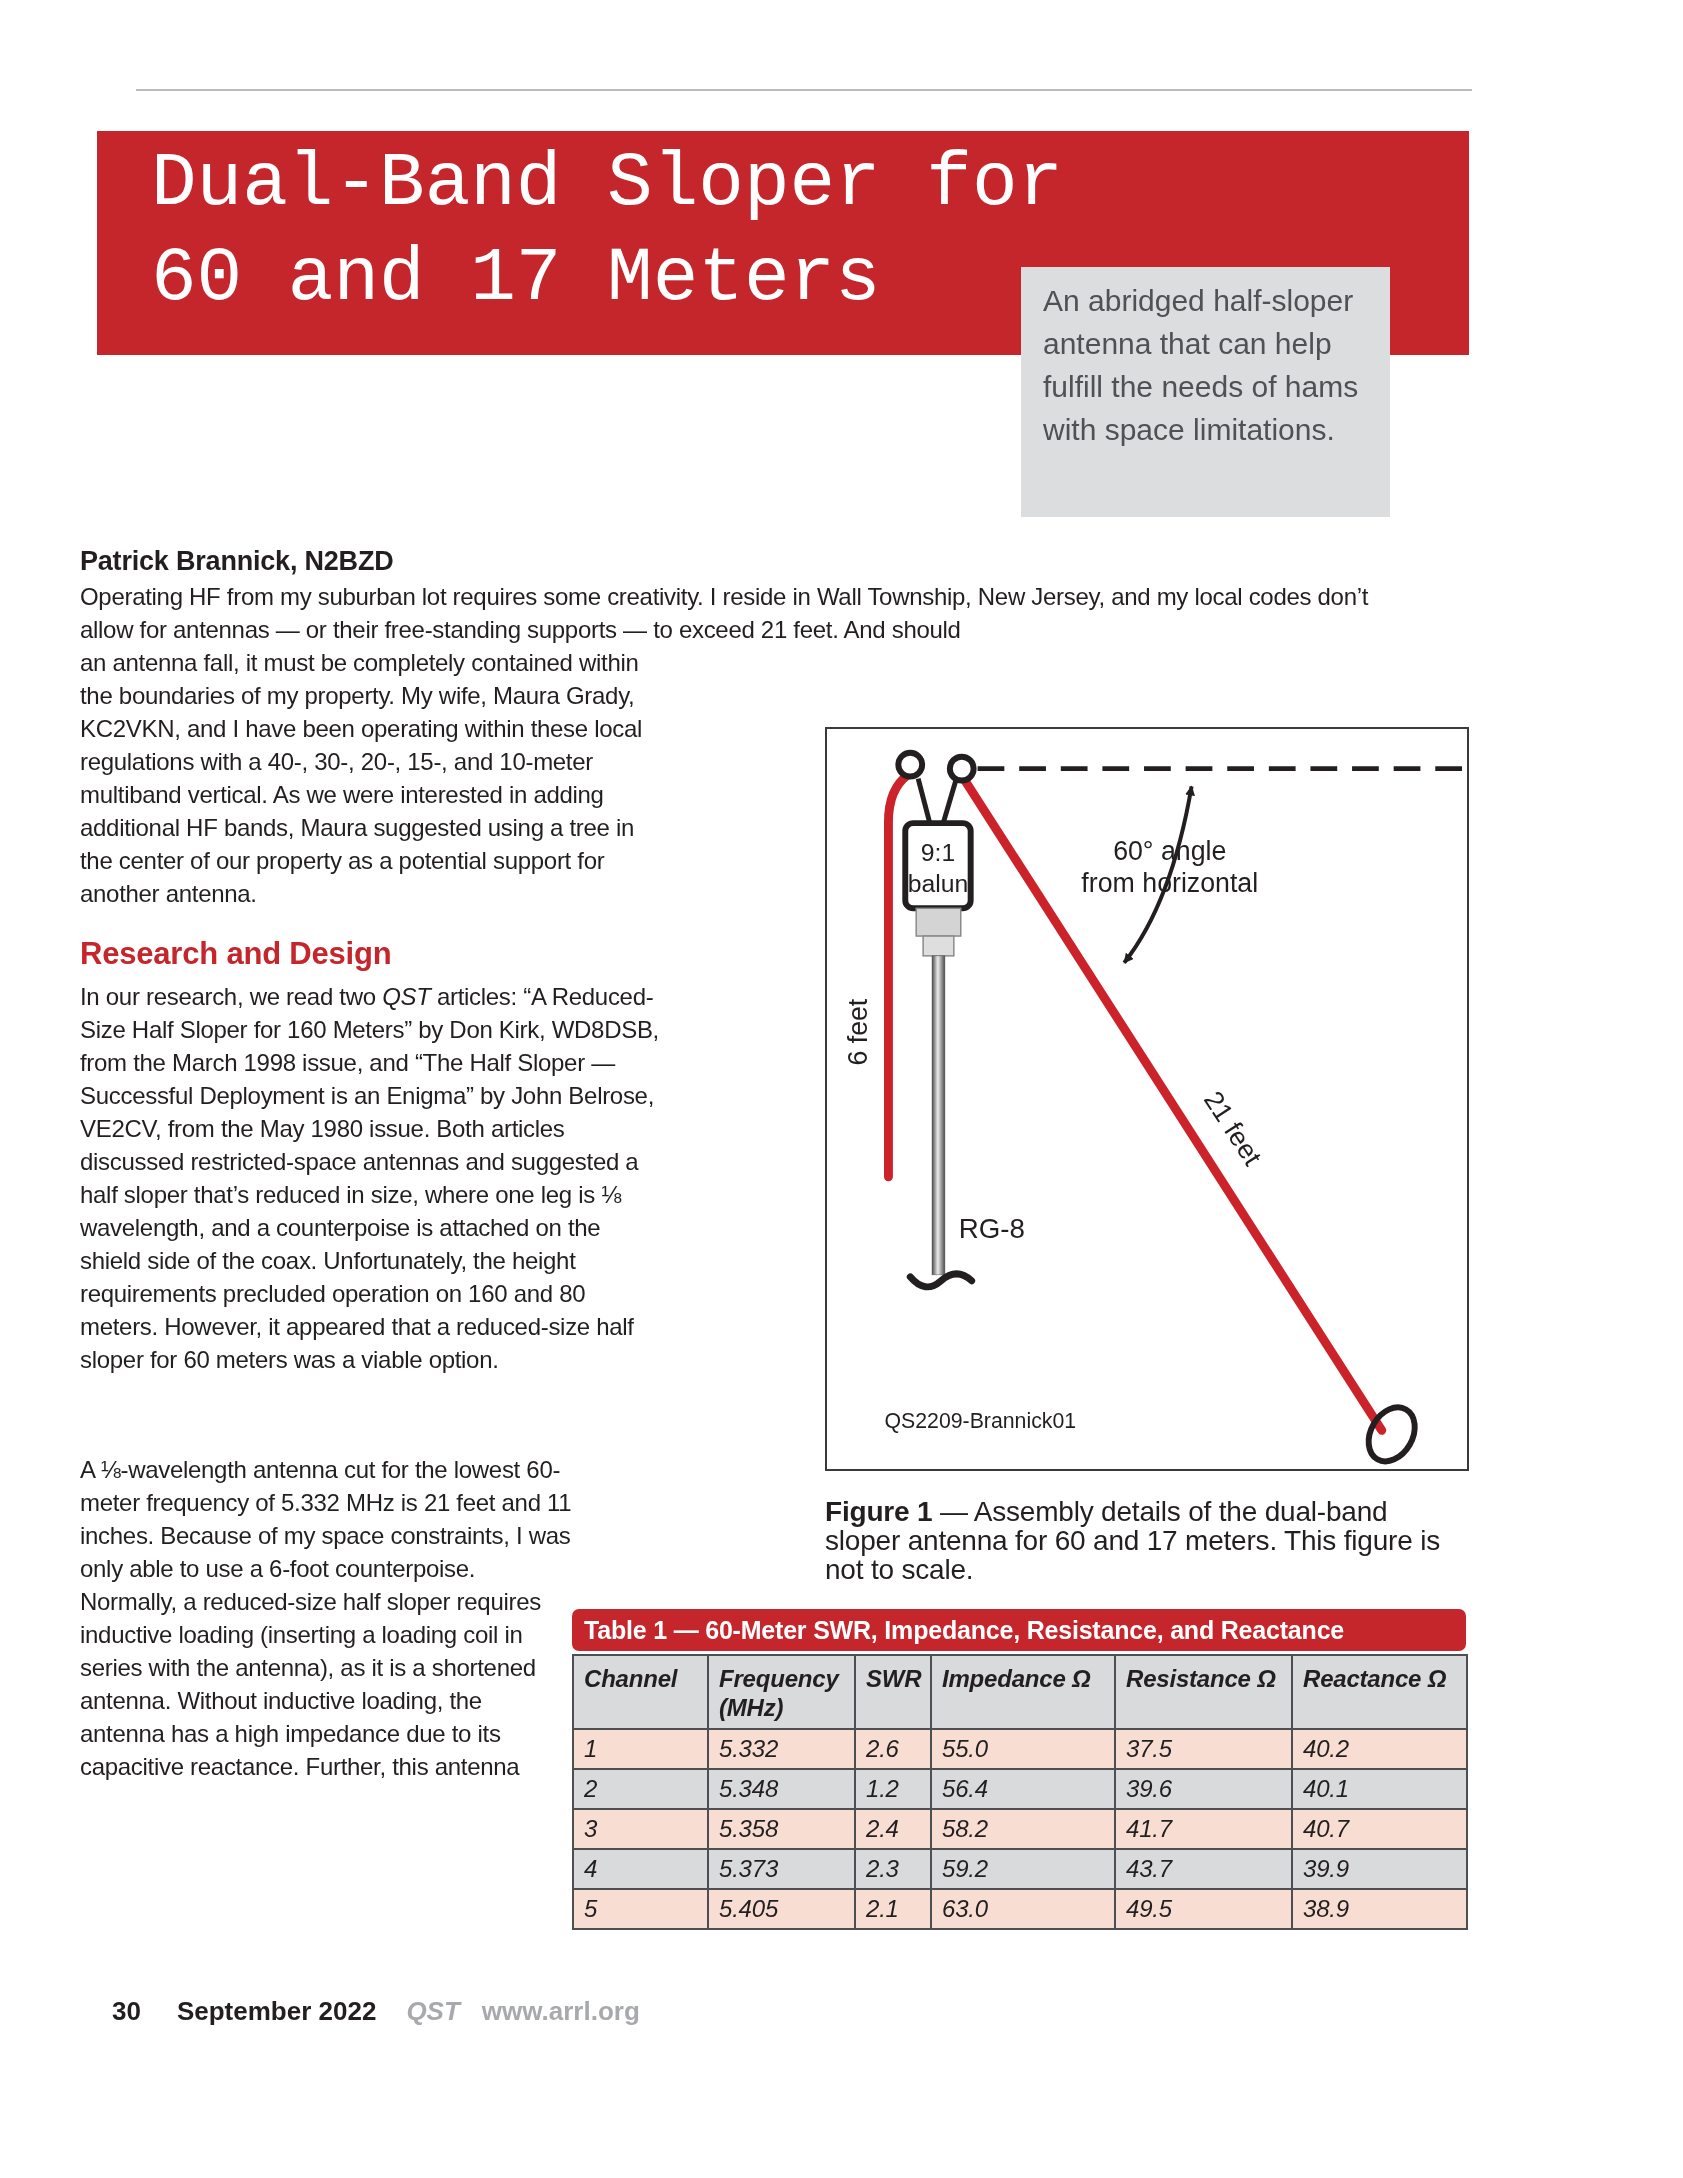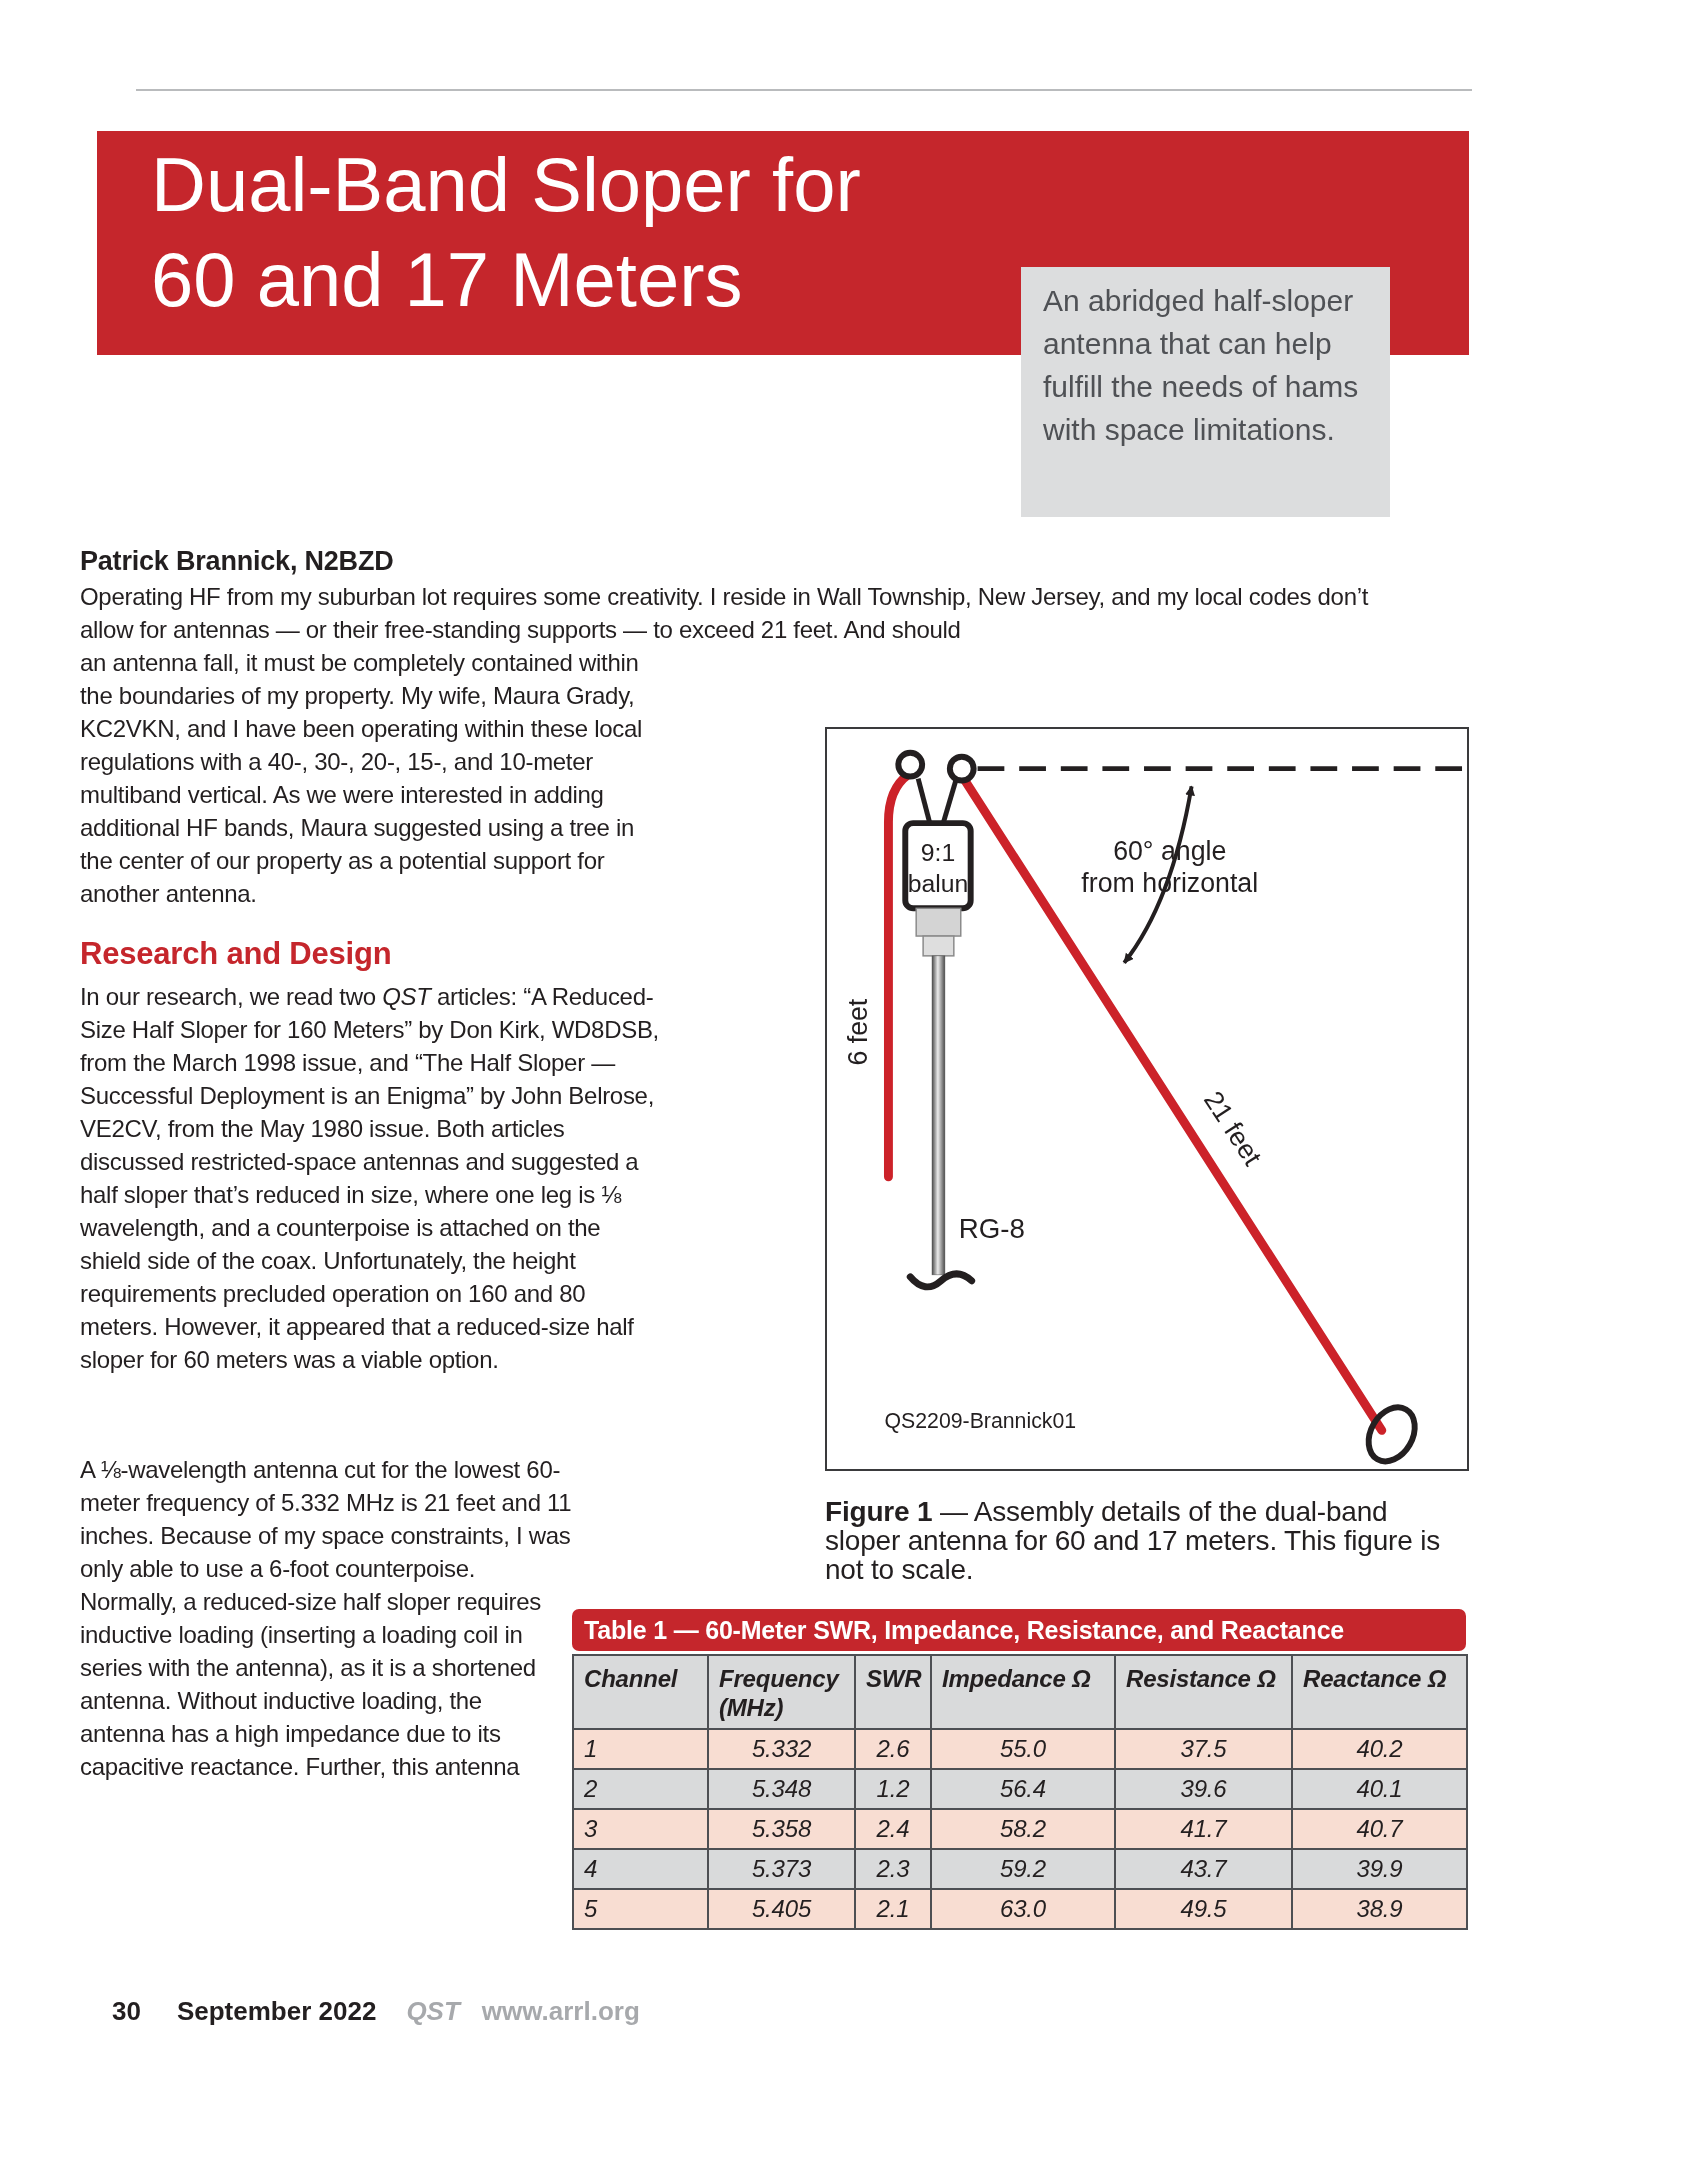--- a/index.html
+++ b/index.html
@@ -14,21 +14,21 @@
   }
   html,body{margin:0;padding:0;background:#ffffff;}
   .page{
     position:relative;width:1683px;height:2178px;background:#ffffff;
     font-family:"Liberation Sans", sans-serif;color:var(--ink);overflow:hidden;
   }
   .top-rule{position:absolute;left:136px;top:89px;width:1336px;height:2px;background:#b9bbbd;}
   .banner{position:absolute;left:97px;top:131px;width:1372px;height:224px;background:var(--red);}
   .banner .title{
     position:absolute;left:54px;top:6px;color:#ffffff;font-size:76px;line-height:95px;
-    font-weight:400;letter-spacing:0px;white-space:nowrap;
+    font-weight:400;letter-spacing:0px;white-space:nowrap;font-family:Liberation Mono, monospace;
   }
   .callout{
     position:absolute;left:1021px;top:267px;width:369px;height:250px;background:var(--callout-bg);
     color:var(--callout-text);font-size:30px;line-height:43px;box-sizing:border-box;
     padding:12px 28px 0 22px;overflow:hidden;
   }
   .author{position:absolute;left:80px;top:546px;font-size:27px;font-weight:700;letter-spacing:-0.2px;}
   .body{font-size:24px;line-height:33px;letter-spacing:-0.3px;}
   .intro-lead{position:absolute;left:80px;top:580px;width:1341px;}
   .col-left{position:absolute;left:80px;top:646px;width:584px;}
@@ -59,21 +59,21 @@
   }
   table.data{border-collapse:collapse;width:894px;table-layout:fixed;}
   table.data th{
     background:var(--row-gray);text-align:left;font-size:24px;font-weight:700;
     padding:8px 10px 6px 10px;vertical-align:top;letter-spacing:-0.2px;line-height:29px;
   }
   table.data td{font-size:24px;padding:5px 10px;letter-spacing:-0.2px;}
   table.data th,table.data td{border:2px solid #4d4f53;font-style:italic;}
   table.data tr.pink td{background:var(--row-pink);}
   table.data tr.gray td{background:var(--row-gray);}
-  table.data td{text-align:center;}
+  table.data td{}
   table.data td:first-child{text-align:left;}
 
   .footer{position:absolute;left:112px;top:1996px;font-size:26px;font-weight:700;white-space:nowrap;}
   .footer .pgnum{margin-right:36px;}
   .footer .issue{margin-right:30px;}
   .footer .mag{color:var(--footer-gray);font-style:italic;margin-right:22px;}
   .footer .site{color:var(--footer-gray);}
 </style>
 </head>
 <body>

